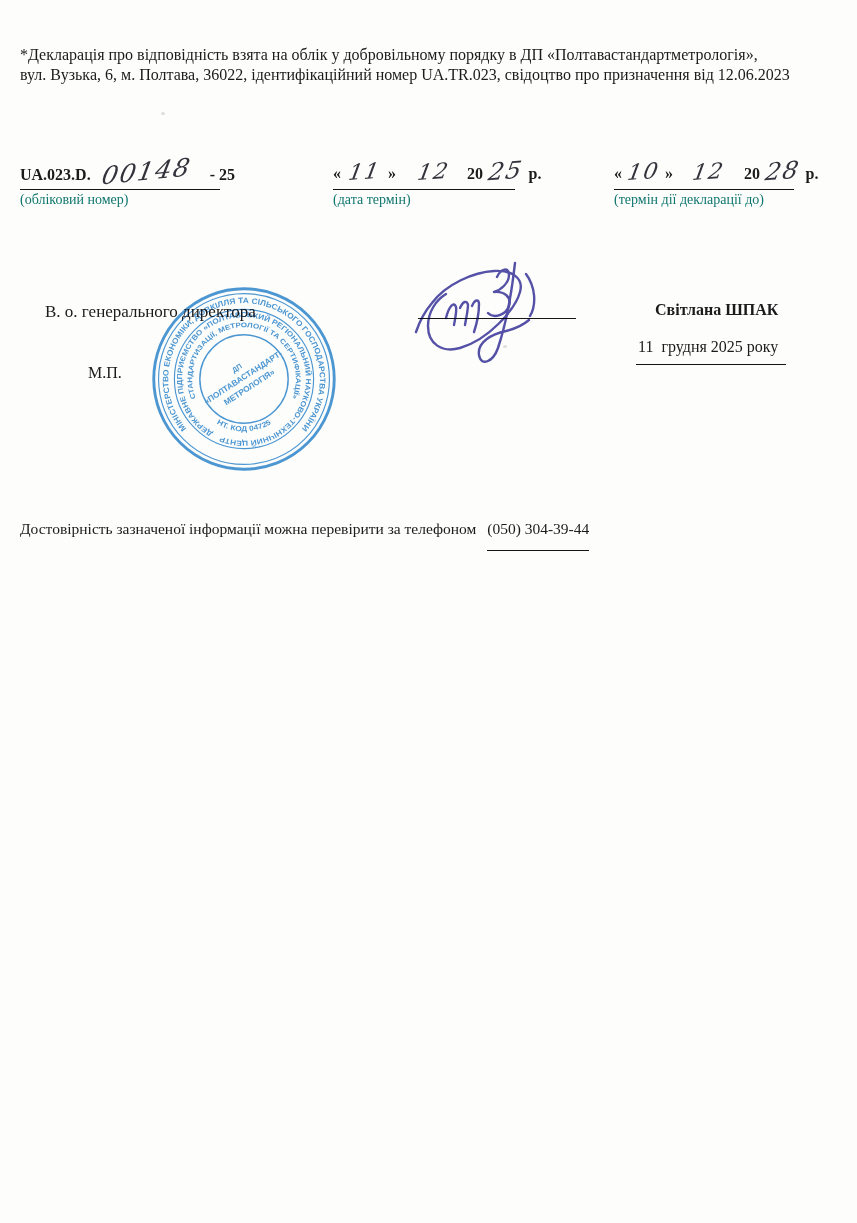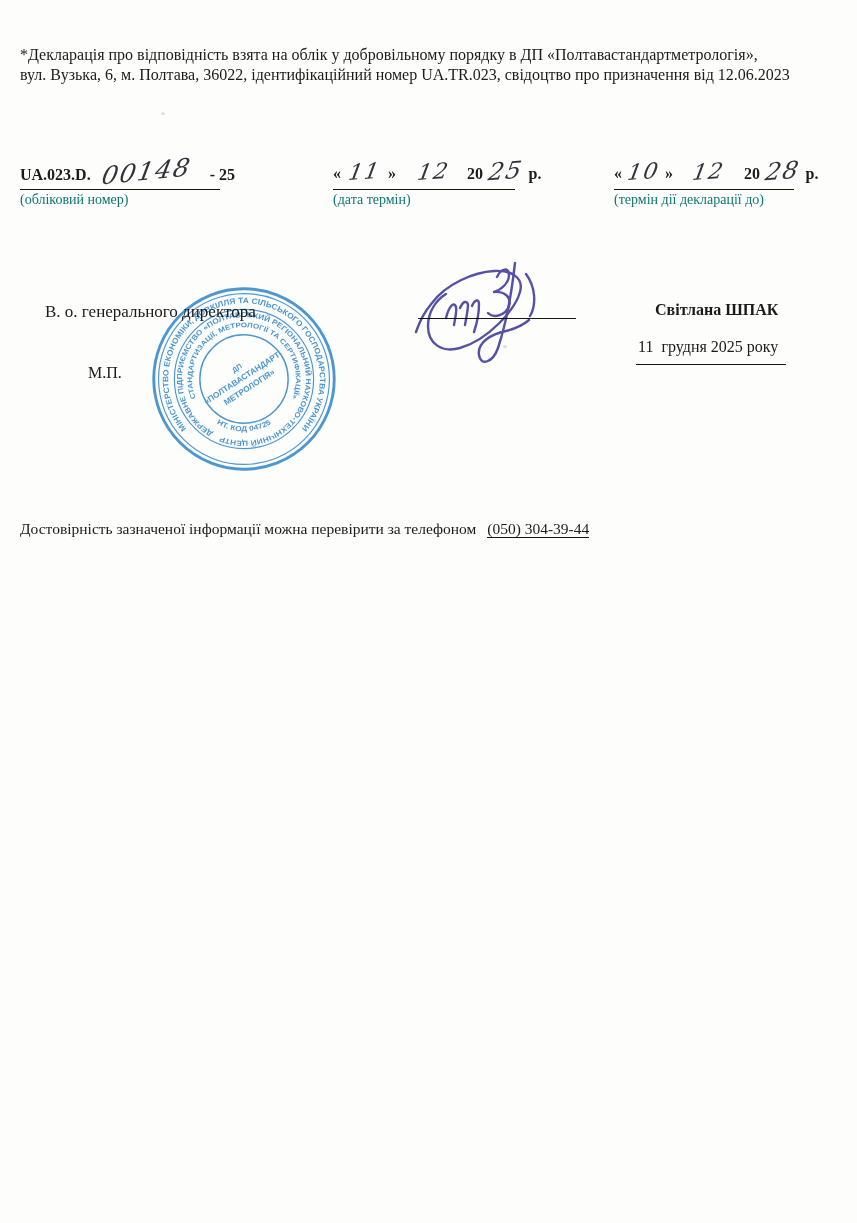--- a/index.html
+++ b/index.html
@@ -39,21 +39,21 @@
     border-bottom:1.3px solid #141414;padding:0 8px 8px 2px;z-index:1;
   }
   
   .stamp{left:148px;top:283px;width:192px;height:192px;z-index:2;mix-blend-mode:multiply;opacity:.92;}
   .stamp svg{width:100%;height:100%;}
   
   .signature{left:402px;top:250px;width:172px;height:128px;z-index:3;mix-blend-mode:multiply;}
   .sig-line{left:418px;top:318px;width:158px;height:0;border-top:1.5px solid #161616;z-index:1;}
   
   .footer-line{left:20px;top:520px;font-size:15.5px;white-space:nowrap;z-index:1;}
-  .footer-line .phone{border-bottom:1.2px solid #141414;padding-bottom:0;margin-left:7px;font-weight:400;}
+  .footer-line .phone{border-bottom:1.2px solid #141414;padding-bottom:13px;margin-left:7px;font-weight:400;}
   
   .speck{width:4px;height:3px;background:#c9c9c9;border-radius:50%;opacity:.6;z-index:0;}
 </style>
 </head>
 <body>
 
 <div class="page">
 
   <div class="abs header-note">
     <div>*Декларація про відповідність взята на облік у добровільному порядку в ДП «Полтавастандартметрологія»,</div>

